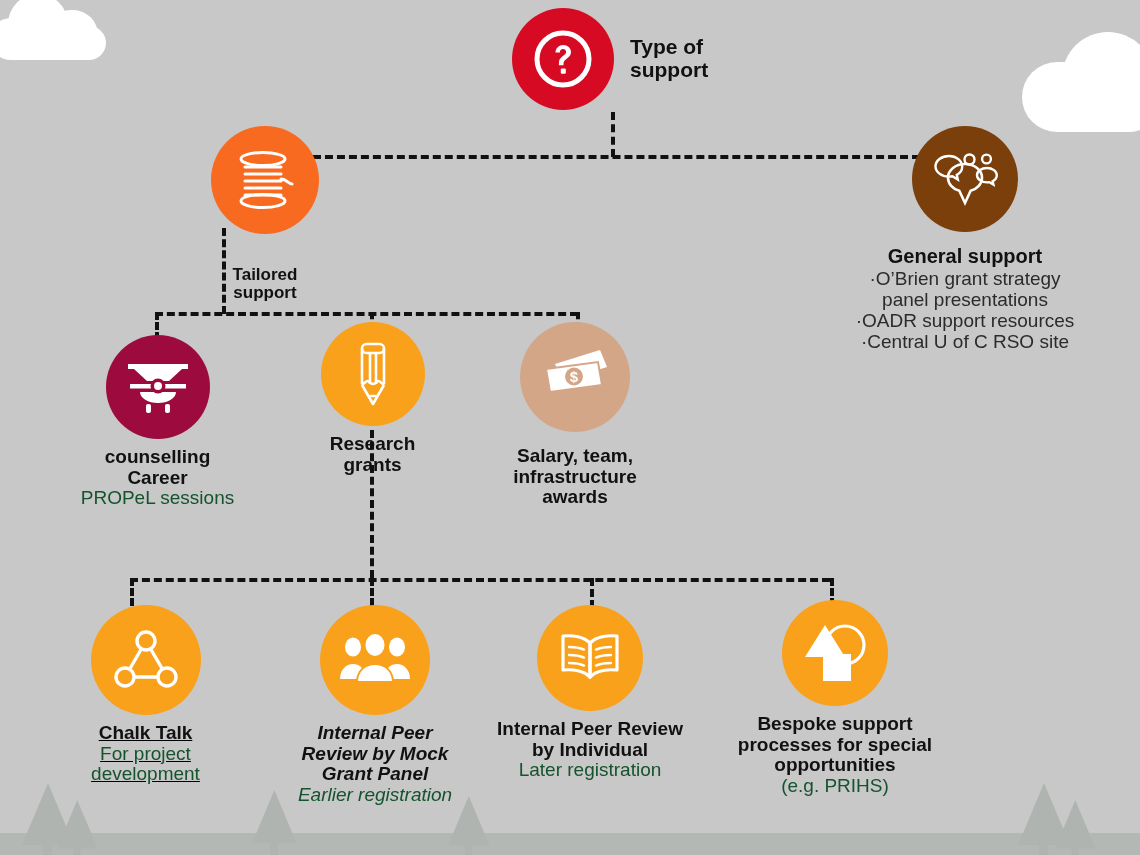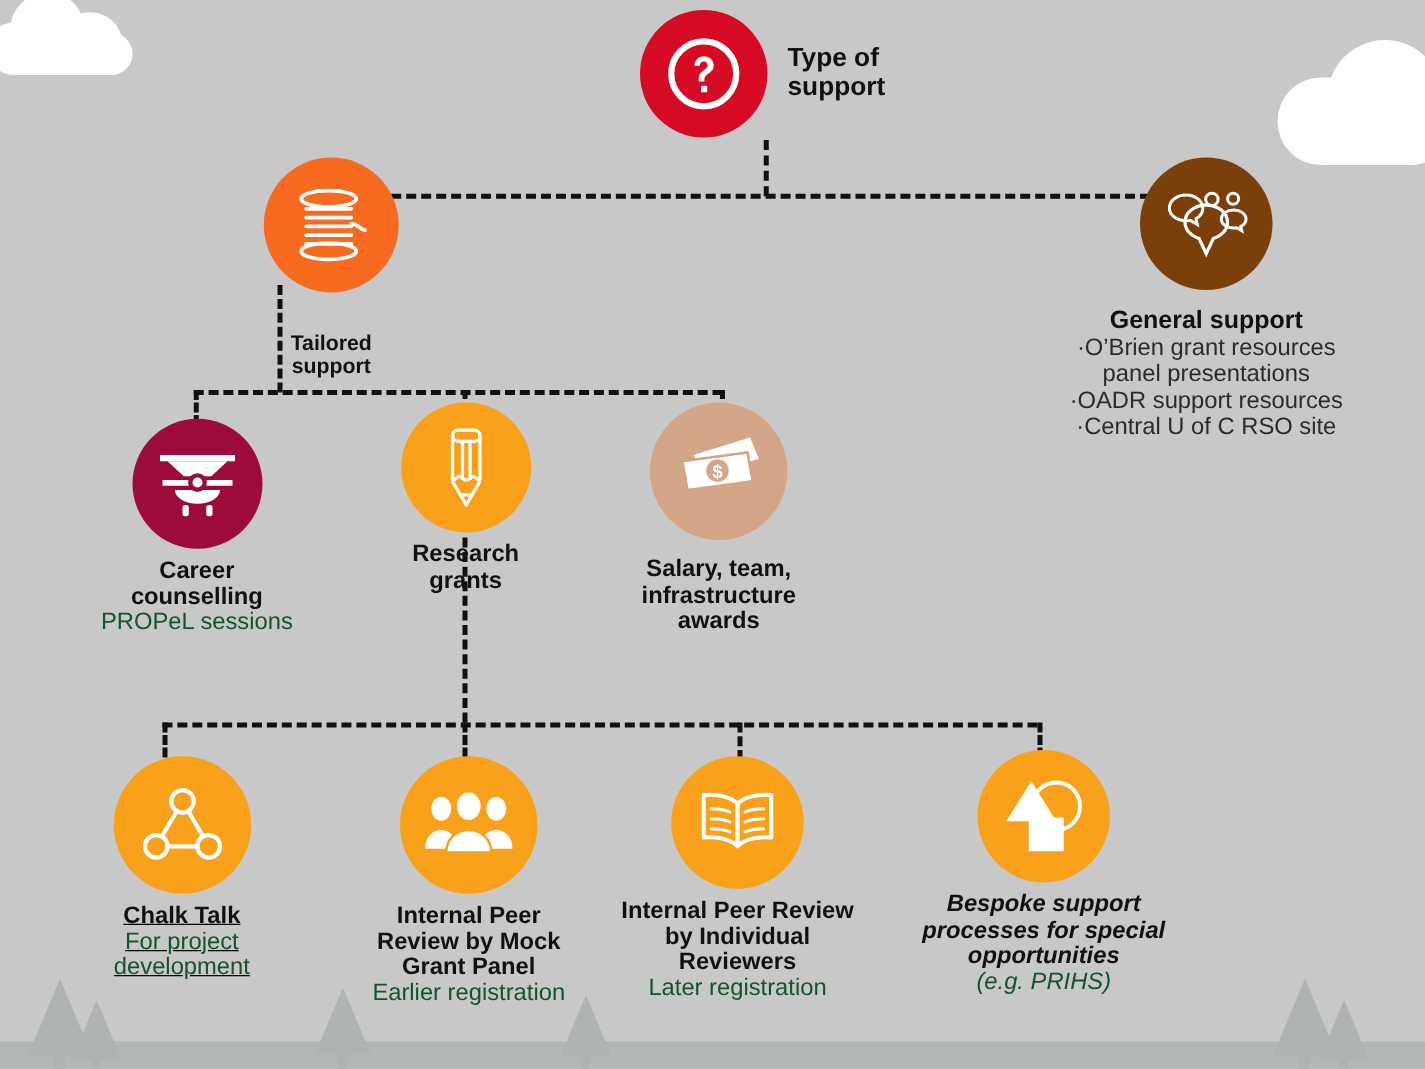--- a/index.html
+++ b/index.html
@@ -48,24 +48,24 @@
   #career-node{left:55px;top:335px;width:205px;}
   #career-node .label{font-size:19px;}
   #research-node{left:290px;top:322px;width:165px;}
   #research-node .label{font-size:19px;}
   #salary-node{left:480px;top:322px;width:190px;}
   #salary-node .label{font-size:19px;margin-top:14px;}
 
   #chalk-node{left:48px;top:605px;width:195px;text-decoration:underline;}
   #chalk-node .label{font-size:19px;}
   #peer-mock-node{left:275px;top:605px;width:200px;}
-  #peer-mock-node .label{font-size:19px;}
+  #peer-mock-node .label{font-size:19px;font-style:italic;}
   #peer-ind-node{left:470px;top:605px;width:240px;}
   #peer-ind-node .label{font-size:19px;}
-  #bespoke-node{left:700px;top:600px;width:270px;font-style:italic;}
+  #bespoke-node{left:700px;top:600px;width:270px;}
   #bespoke-node .label{font-size:19px;}
 </style>
 </head>
 <body>
 
 <div id="stage">
 
   <div class="deco" style="left:-10px;top:-8px;width:130px;height:66px;">
     <div class="cloud" style="left:0px;top:26px;width:86px;height:42px;border-radius:22px;"></div>
     <div class="cloud" style="left:18px;top:2px;width:60px;height:60px;"></div>
@@ -165,21 +165,21 @@
           <path d="M20 6c-7.5 0-13.5 4.6-13.5 10.3S12.5 26.6 20 26.6c1.2 0 2.3-.1 3.4-.3l5.4 3.3-1-4.7c3.3-1.8 5.4-4.8 5.4-8.1C33.2 10.6 27.3 6 20 6z" fill="none" stroke="#ffffff" stroke-width="2.4"></path>
           <circle cx="40.5" cy="9.5" r="5" fill="none" stroke="#ffffff" stroke-width="2.4"></circle>
           <circle cx="57.5" cy="9" r="4.4" fill="none" stroke="#ffffff" stroke-width="2.4"></circle>
           <path d="M58 18c-5.5 0-10 3.2-10 7.2s4.5 7.2 10 7.2c.8 0 1.6 0 2.4-.2l4 2.4-.8-3.4c2.5-1.3 4.2-3.5 4.2-6C67.8 21.2 63.4 18 58 18z" fill="none" stroke="#ffffff" stroke-width="2.4"></path>
           <path d="M36 14c-9.5 0-17 6.1-17 13.7 0 6 4.7 11.2 11.3 13.1L36 53l5.6-12.2c6.6-1.9 11.4-7.1 11.4-13.1C53 20.1 45.5 14 36 14z" fill="none" stroke="#ffffff" stroke-width="2.6"></path>
         </svg>
       </span>
     </div>
     <div class="label">
       <span class="title">General support</span>
-      <span class="bullets">·O’Brien grant resources</span>
+      <span class="bullets">·O’Brien grant strategy</span>
       <span class="bullets">panel presentations</span>
       <span class="bullets">·OADR support resources</span>
       <span class="bullets">·Central U of C RSO site</span>
     </div>
   </div>
 
   <div class="node" id="career-node">
     <div class="circle" style="width:104px;height:104px;background:#9d0b3e;">
       <span>
         <svg width="68" height="62" viewBox="0 0 68 62">
@@ -188,22 +188,22 @@
           <path d="M6 28h56v4.5H6z" fill="#ffffff"></path>
           <path d="M16 36a18 11 0 0 0 36 0z" fill="#ffffff"></path>
           <circle cx="34" cy="30" r="7.5" fill="#9d0b3e"></circle>
           <circle cx="34" cy="30" r="4" fill="#ffffff"></circle>
           <rect x="22" y="48" width="5" height="9" rx="2" fill="#ffffff"></rect>
           <rect x="41" y="48" width="5" height="9" rx="2" fill="#ffffff"></rect>
         </svg>
       </span>
     </div>
     <div class="label">
+      <span class="title">counselling</span>
       <span class="title">Career</span>
-      <span class="title">counselling</span>
       <span class="sub">PROPeL sessions</span>
     </div>
   </div>
 
   <div class="node" id="research-node">
     <div class="circle" style="width:104px;height:104px;background:#f9a11b;">
       <span>
         <svg width="50" height="70" viewBox="0 0 50 70">
           <rect x="14" y="5" width="22" height="9" rx="4.5" fill="none" stroke="#ffffff" stroke-width="2.6"></rect>
           <path d="M14 9.5v36M36 9.5v36M22 14v31M28 14v31" stroke="#ffffff" stroke-width="2.6" fill="none"></path>
@@ -283,21 +283,20 @@
           <path d="M33 12C27 6 16 4 6 5v34c10-1 21 1 27 7V12z" fill="none" stroke="#ffffff" stroke-width="3.2" stroke-linejoin="round"></path>
           <path d="M33 12C39 6 50 4 60 5v34c-10-1-21 1-27 7V12z" fill="none" stroke="#ffffff" stroke-width="3.2" stroke-linejoin="round"></path>
           <path d="M12 16c6 0 11 .8 15 2.6M12 24c6 0 11 .8 15 2.6M12 32c6 0 11 .8 15 2.6" stroke="#ffffff" stroke-width="2.4" fill="none" stroke-linecap="round"></path>
           <path d="M54 16c-6 0-11 .8-15 2.6M54 24c-6 0-11 .8-15 2.6M54 32c-6 0-11 .8-15 2.6" stroke="#ffffff" stroke-width="2.4" fill="none" stroke-linecap="round"></path>
         </svg>
       </span>
     </div>
     <div class="label">
       <span class="title">Internal Peer Review</span>
       <span class="title">by Individual</span>
-      <span class="title">Reviewers</span>
       <span class="sub">Later registration</span>
     </div>
   </div>
 
   <div class="node" id="bespoke-node">
     <div class="circle" style="width:106px;height:106px;background:#f9a11b;">
       <span>
         <svg width="68" height="64" viewBox="0 0 68 64">
           <circle cx="44" cy="24" r="19" fill="none" stroke="#ffffff" stroke-width="3.2"></circle>
           <path d="M24 4L44 36H4z" fill="#ffffff"></path>

